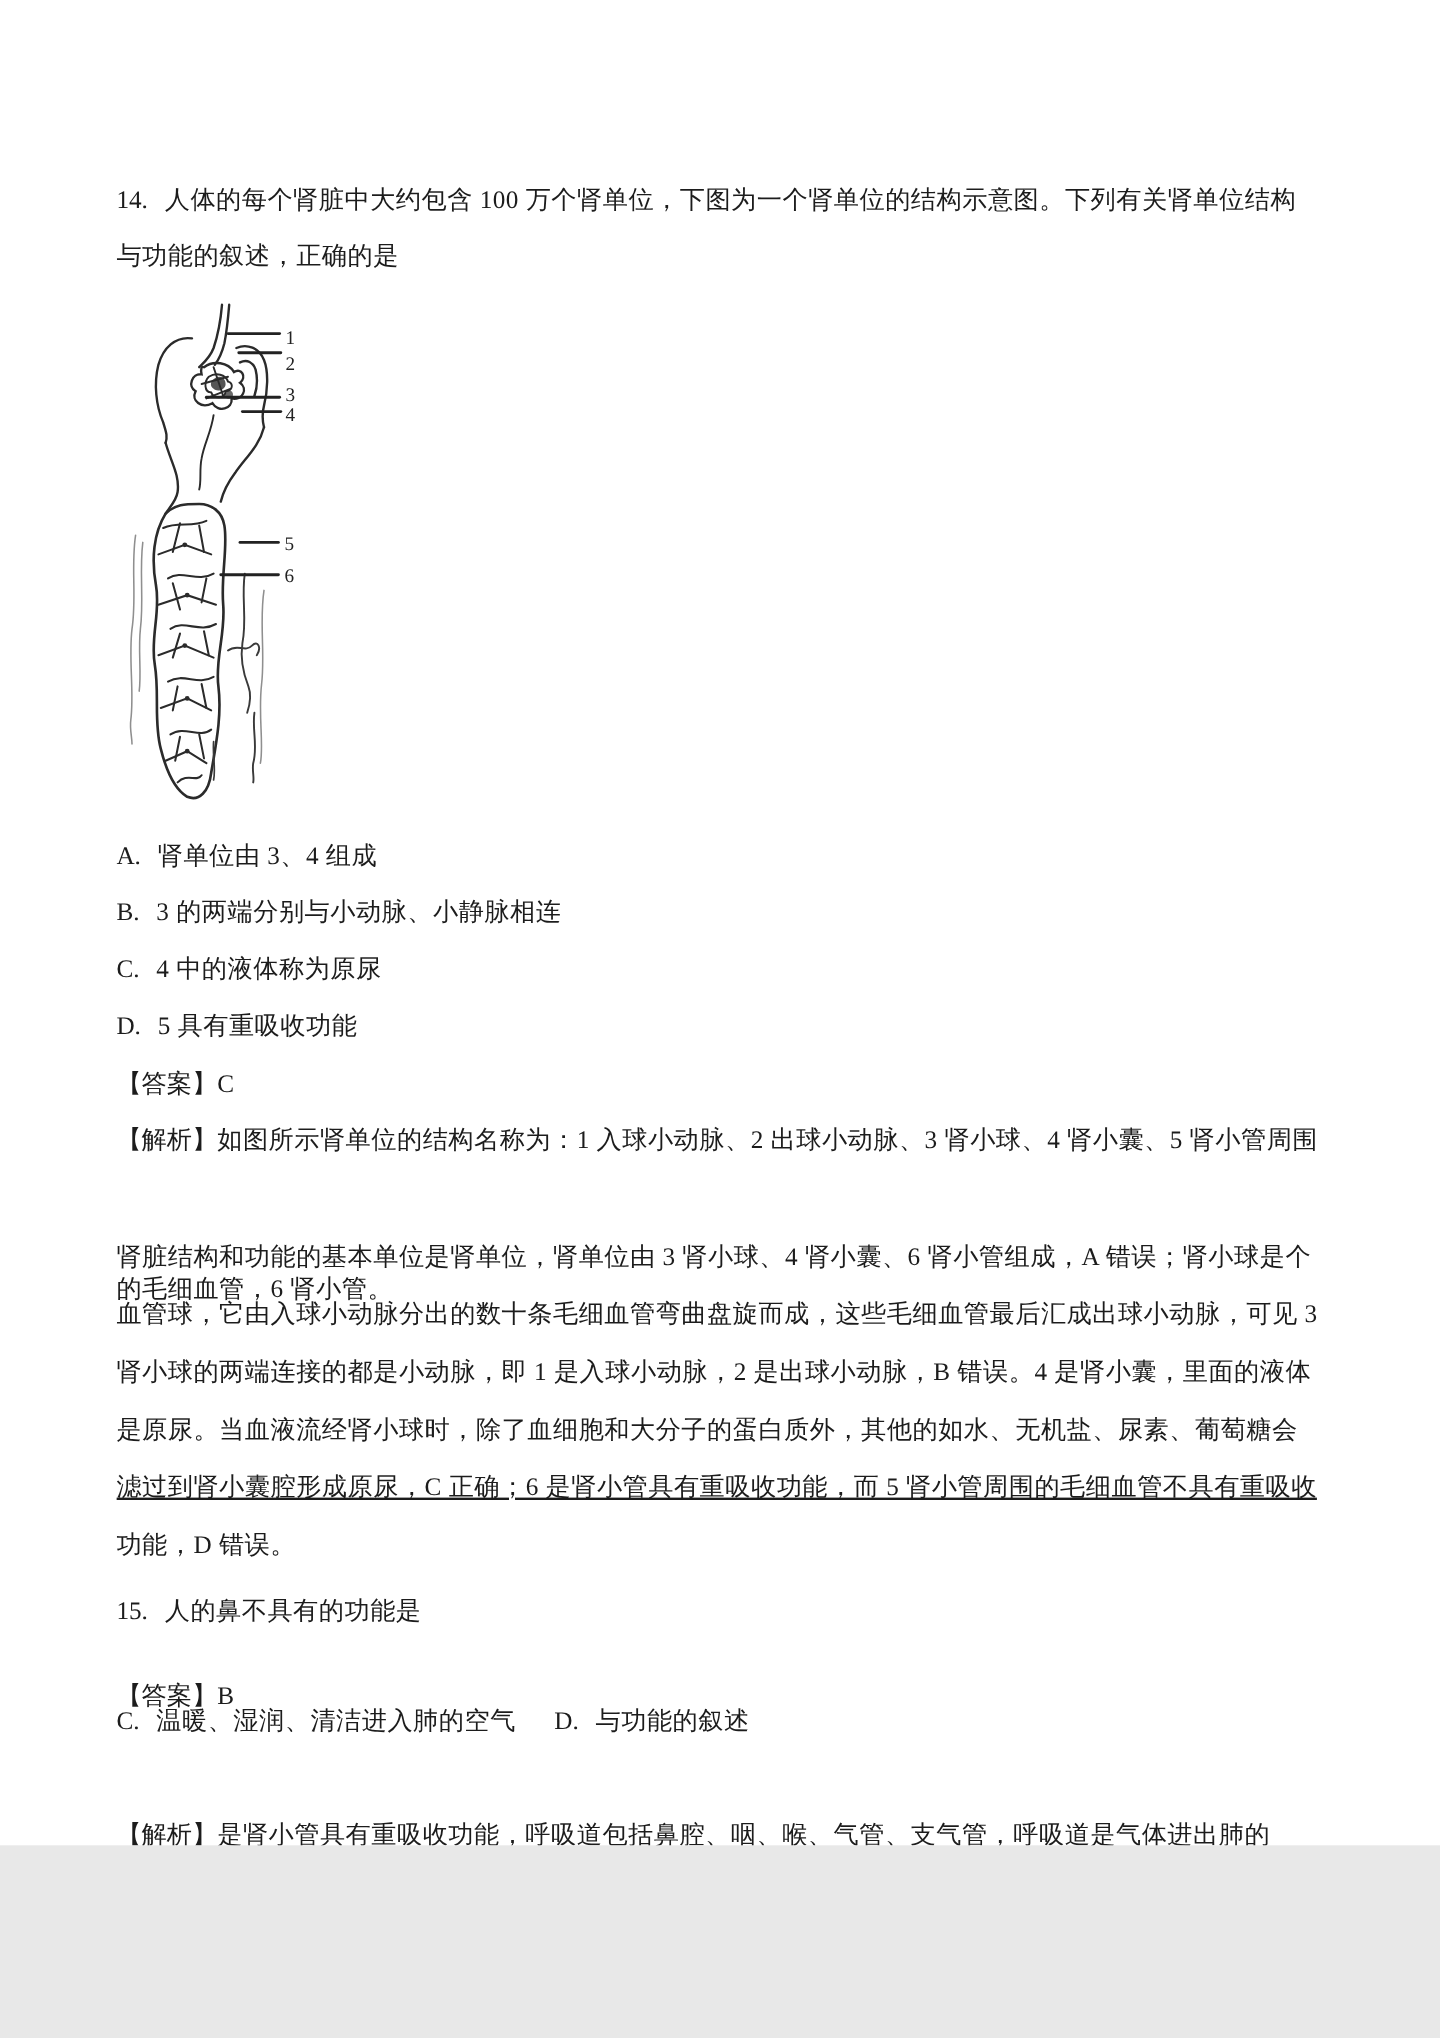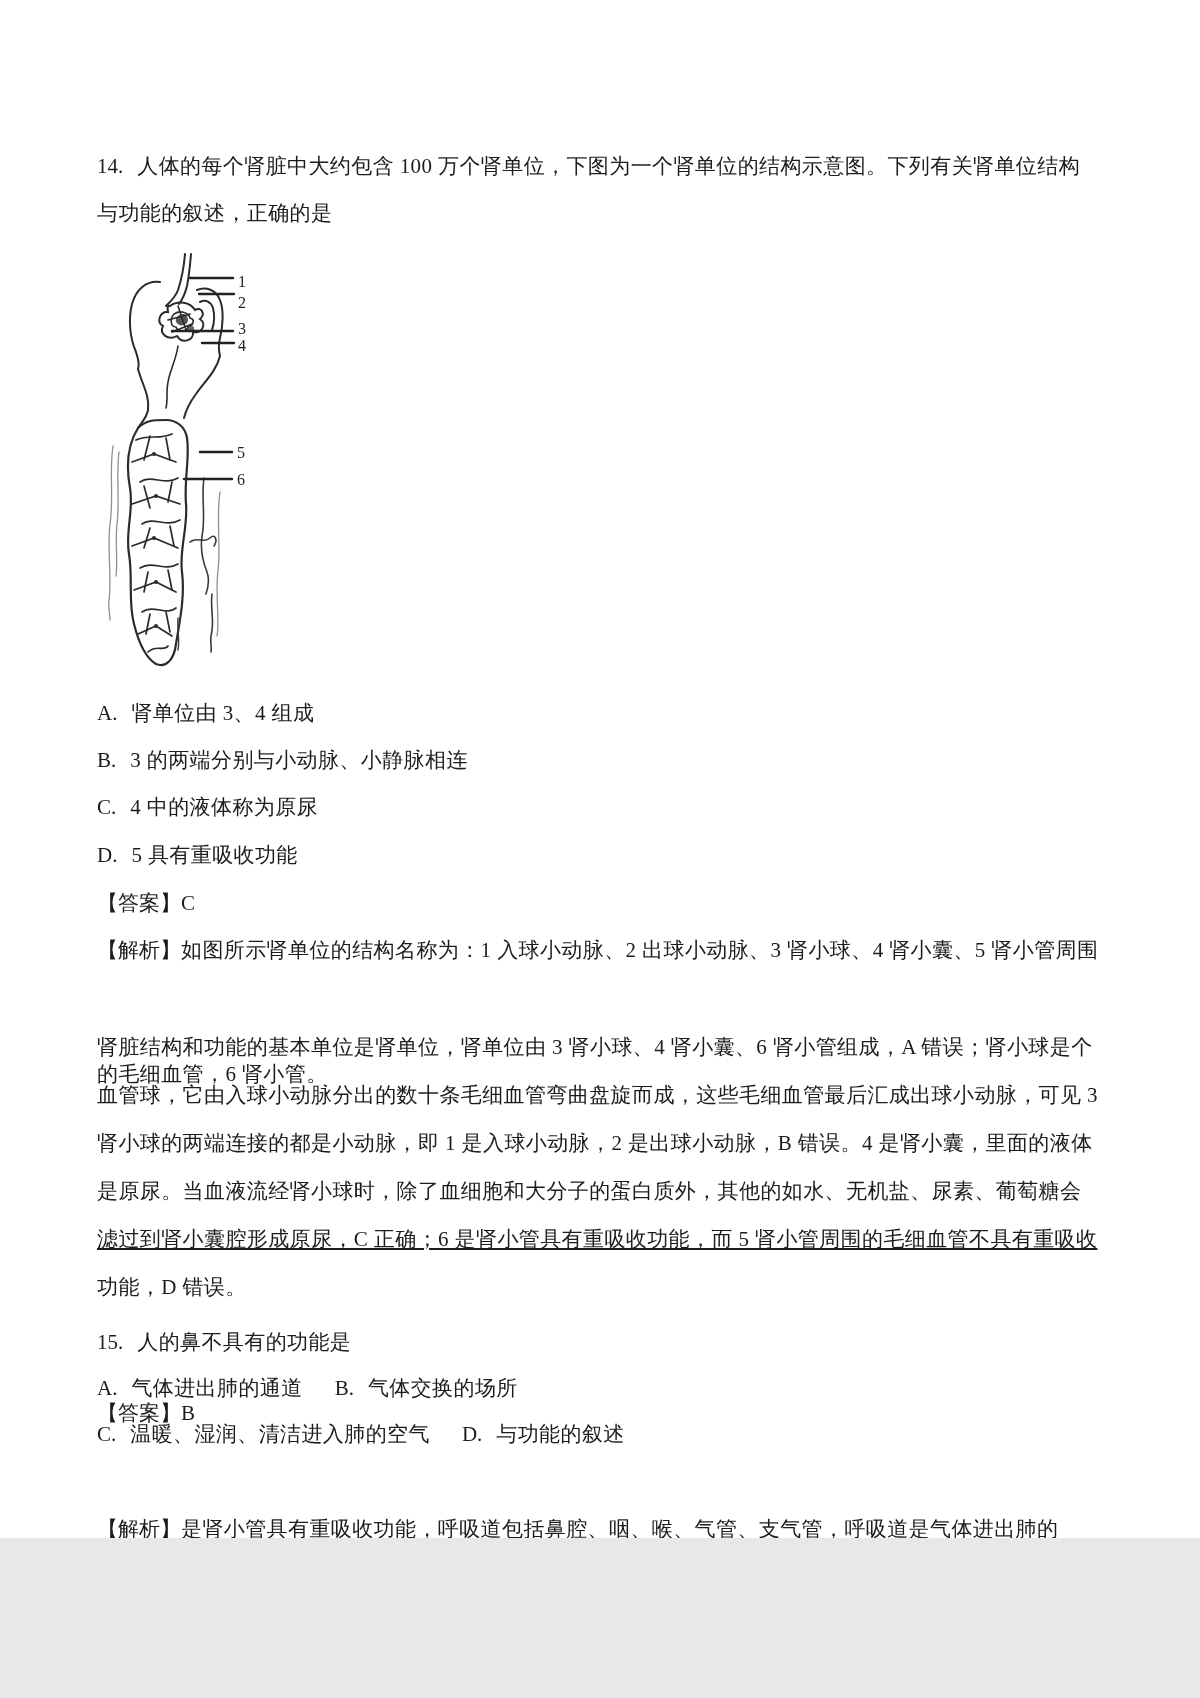--- a/index.html
+++ b/index.html
@@ -170,23 +170,20 @@
   <div class="tline" style="top:1227px;text-decoration:underline;">
     <span>滤过到肾小囊腔形成原尿，C 正确；6 是肾小管具有重吸收功能，而 5 肾小管周围的毛细血管不具有重吸收</span>
   </div>
   <div class="tline" style="top:1275px;">
     <span>功能，D 错误。</span>
   </div>
 
   <div class="tline" style="top:1330px;">
     <span class="qnum">15.</span><span>人的鼻不具有的功能是</span>
   </div>
-  <div class="tline" style="top:1376px;">
-    <span class="opt-group"><span class="opt-label">A.</span><span>气体进出肺的通道</span></span><span class="opt-gap"></span><span class="opt-group"><span class="opt-label">B.</span><span>气体交换的场所</span></span>
-  </div>
   <div class="tline" style="top:1422px;">
     <span class="opt-group"><span class="opt-label">C.</span><span>温暖、湿润、清洁进入肺的空气</span></span><span class="opt-gap"></span><span class="opt-group"><span class="opt-label">D.</span><span>与功能的叙述</span></span>
   </div>
 
   <div class="tline" style="top:1401px;">
     <span class="ans-label">【答案】</span><span>B</span>
   </div>
 
   <div class="tline" style="top:1517px;">
     <span class="ana-label">【解析】</span><span>是肾小管具有重吸收功能，呼吸道包括鼻腔、咽、喉、气管、支气管，呼吸道是气体进出肺的</span>

